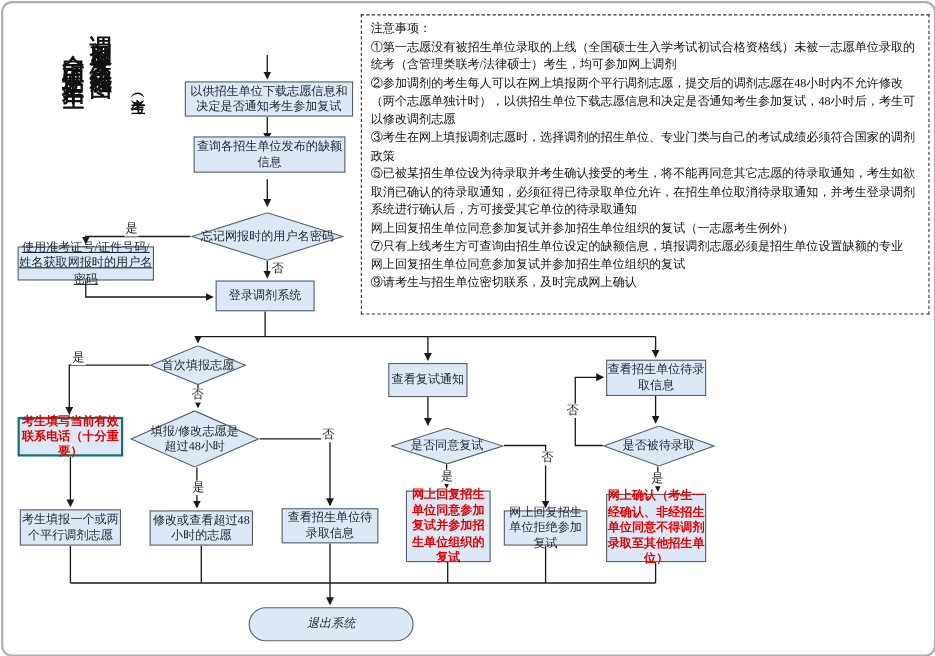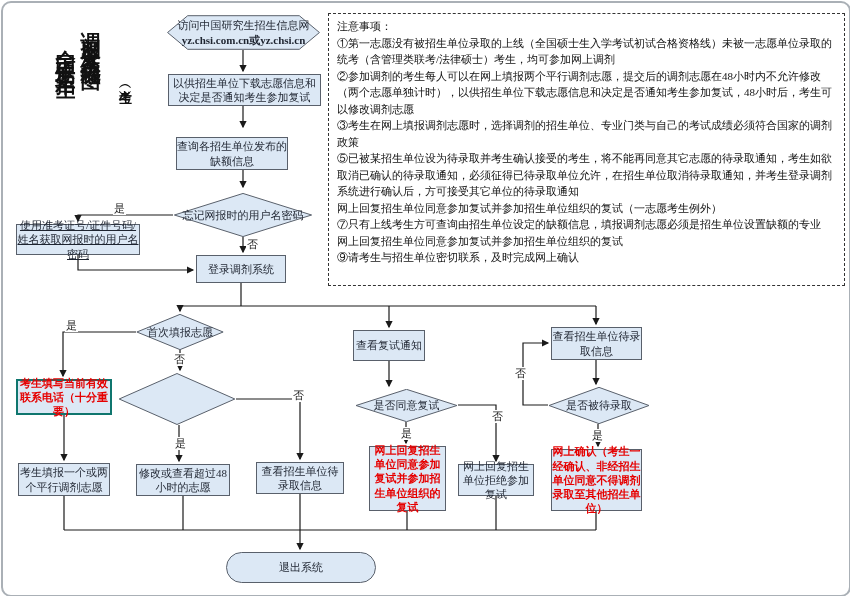--- a/index.html
+++ b/index.html
@@ -93,33 +93,24 @@
       <path d="M61 493 L61 527"></path>
       <path d="M180 493 L180 527"></path>
       <path d="M404 508 L404 527"></path>
       <path d="M493 493 L493 527"></path>
       <path d="M593 508 L593 527"></path>
       <path d="M61 527 L593 527"></path>
       <path d="M297 491 L297 546" marker-end="url(#ah)"></path>
     </g>
   </svg>
 
-  <div class="node shape" style="left:163px;top:12px;width:155px;height:35px;">
-    <svg viewBox="0 0 100 100" preserveAspectRatio="none">
-      <polygon points="14,2 86,2 99,50 86,98 14,98 1,50" fill="#dce8f5" stroke="#59606b" vector-effect="non-scaling-stroke"></polygon>
-    </svg>
-    <span class="lbl">
-      <span style="display:block">访问中国研究生招生信息网</span>
-      <span style="display:block;font-family:'Liberation Serif',serif;font-weight:bold">yz.chsi.com.cn或yz.chsi.cn</span>
-    </span>
-  </div>
 
   <div class="node box" style="left:165px;top:71px;width:153px;height:32px;">以供招生单位下载志愿信息和决定是否通知考生参加复试</div>
 
-  <div class="node box" style="left:173px;top:134px;width:112px;height:33px;">查询各招生单位发布的缺额信息</div>
+  <div class="node box" style="left:173px;top:121px;width:138px;height:33px;">查询各招生单位发布的缺额信息</div>
 
   <div class="node shape" style="left:170px;top:190px;width:140px;height:44px;">
     <svg viewBox="0 0 100 100" preserveAspectRatio="none">
       <polygon points="50,1 99,50 50,99 1,50" fill="#dce8f5" stroke="#59606b" vector-effect="non-scaling-stroke"></polygon>
     </svg>
     <span class="lbl">忘记网报时的用户名密码</span>
   </div>
 
   <div class="node box" style="left:13px;top:221px;width:124px;height:31px;text-decoration:underline;">使用准考证号/证件号码/姓名获取网报时的用户名密码</div>
 
@@ -131,20 +122,21 @@
     </svg>
     <span class="lbl">首次填报志愿</span>
   </div>
 
   <div class="node box red-border red-text" style="left:13px;top:376px;width:96px;height:36px;">考生填写当前有效联系电话（十分重要）</div>
 
   <div class="node shape" style="left:115px;top:370px;width:118px;height:52px;">
     <svg viewBox="0 0 100 100" preserveAspectRatio="none">
       <polygon points="50,1 99,50 50,99 1,50" fill="#dce8f5" stroke="#59606b" vector-effect="non-scaling-stroke"></polygon>
     </svg>
+    <span class="lbl" style="padding:0 18px;">填报/修改志愿是超过48小时</span>
   </div>
 
   <div class="node box" style="left:15px;top:460px;width:92px;height:33px;">考生填报一个或两个平行调剂志愿</div>
 
   <div class="node box" style="left:133px;top:461px;width:94px;height:32px;">修改或查看超过48小时的志愿</div>
 
   <div class="node box" style="left:253px;top:459px;width:88px;height:32px;">查看招生单位待录取信息</div>
 
   <div class="node box" style="left:350px;top:327px;width:72px;height:31px;">查看复试通知</div>
 
@@ -163,21 +155,21 @@
 
   <div class="node shape" style="left:545px;top:384px;width:102px;height:37px;">
     <svg viewBox="0 0 100 100" preserveAspectRatio="none">
       <polygon points="50,1 99,50 50,99 1,50" fill="#dce8f5" stroke="#59606b" vector-effect="non-scaling-stroke"></polygon>
     </svg>
     <span class="lbl">是否被待录取</span>
   </div>
 
   <div class="node box red-text" style="left:548px;top:446px;width:91px;height:62px;">网上确认（考生一经确认、非经招生单位同意不得调剂录取至其他招生单位）</div>
 
-  <div class="node stadium" style="left:223px;top:549px;width:150px;height:31px;">退出系统</div>
+  <div class="node stadium" style="left:223px;top:549px;width:150px;height:31px;font-style:italic;">退出系统</div>
 
   <span class="yn" style="left:110px;top:199px;">是</span>
   <span class="yn" style="left:243px;top:235px;">否</span>
   <span class="yn" style="left:62px;top:316px;">是</span>
   <span class="yn" style="left:170px;top:350px;">否</span>
   <span class="yn" style="left:171px;top:434px;">是</span>
   <span class="yn" style="left:289px;top:386px;">否</span>
   <span class="yn" style="left:397px;top:424px;">是</span>
   <span class="yn" style="left:488px;top:407px;">否</span>
   <span class="yn" style="left:588px;top:426px;">是</span>

